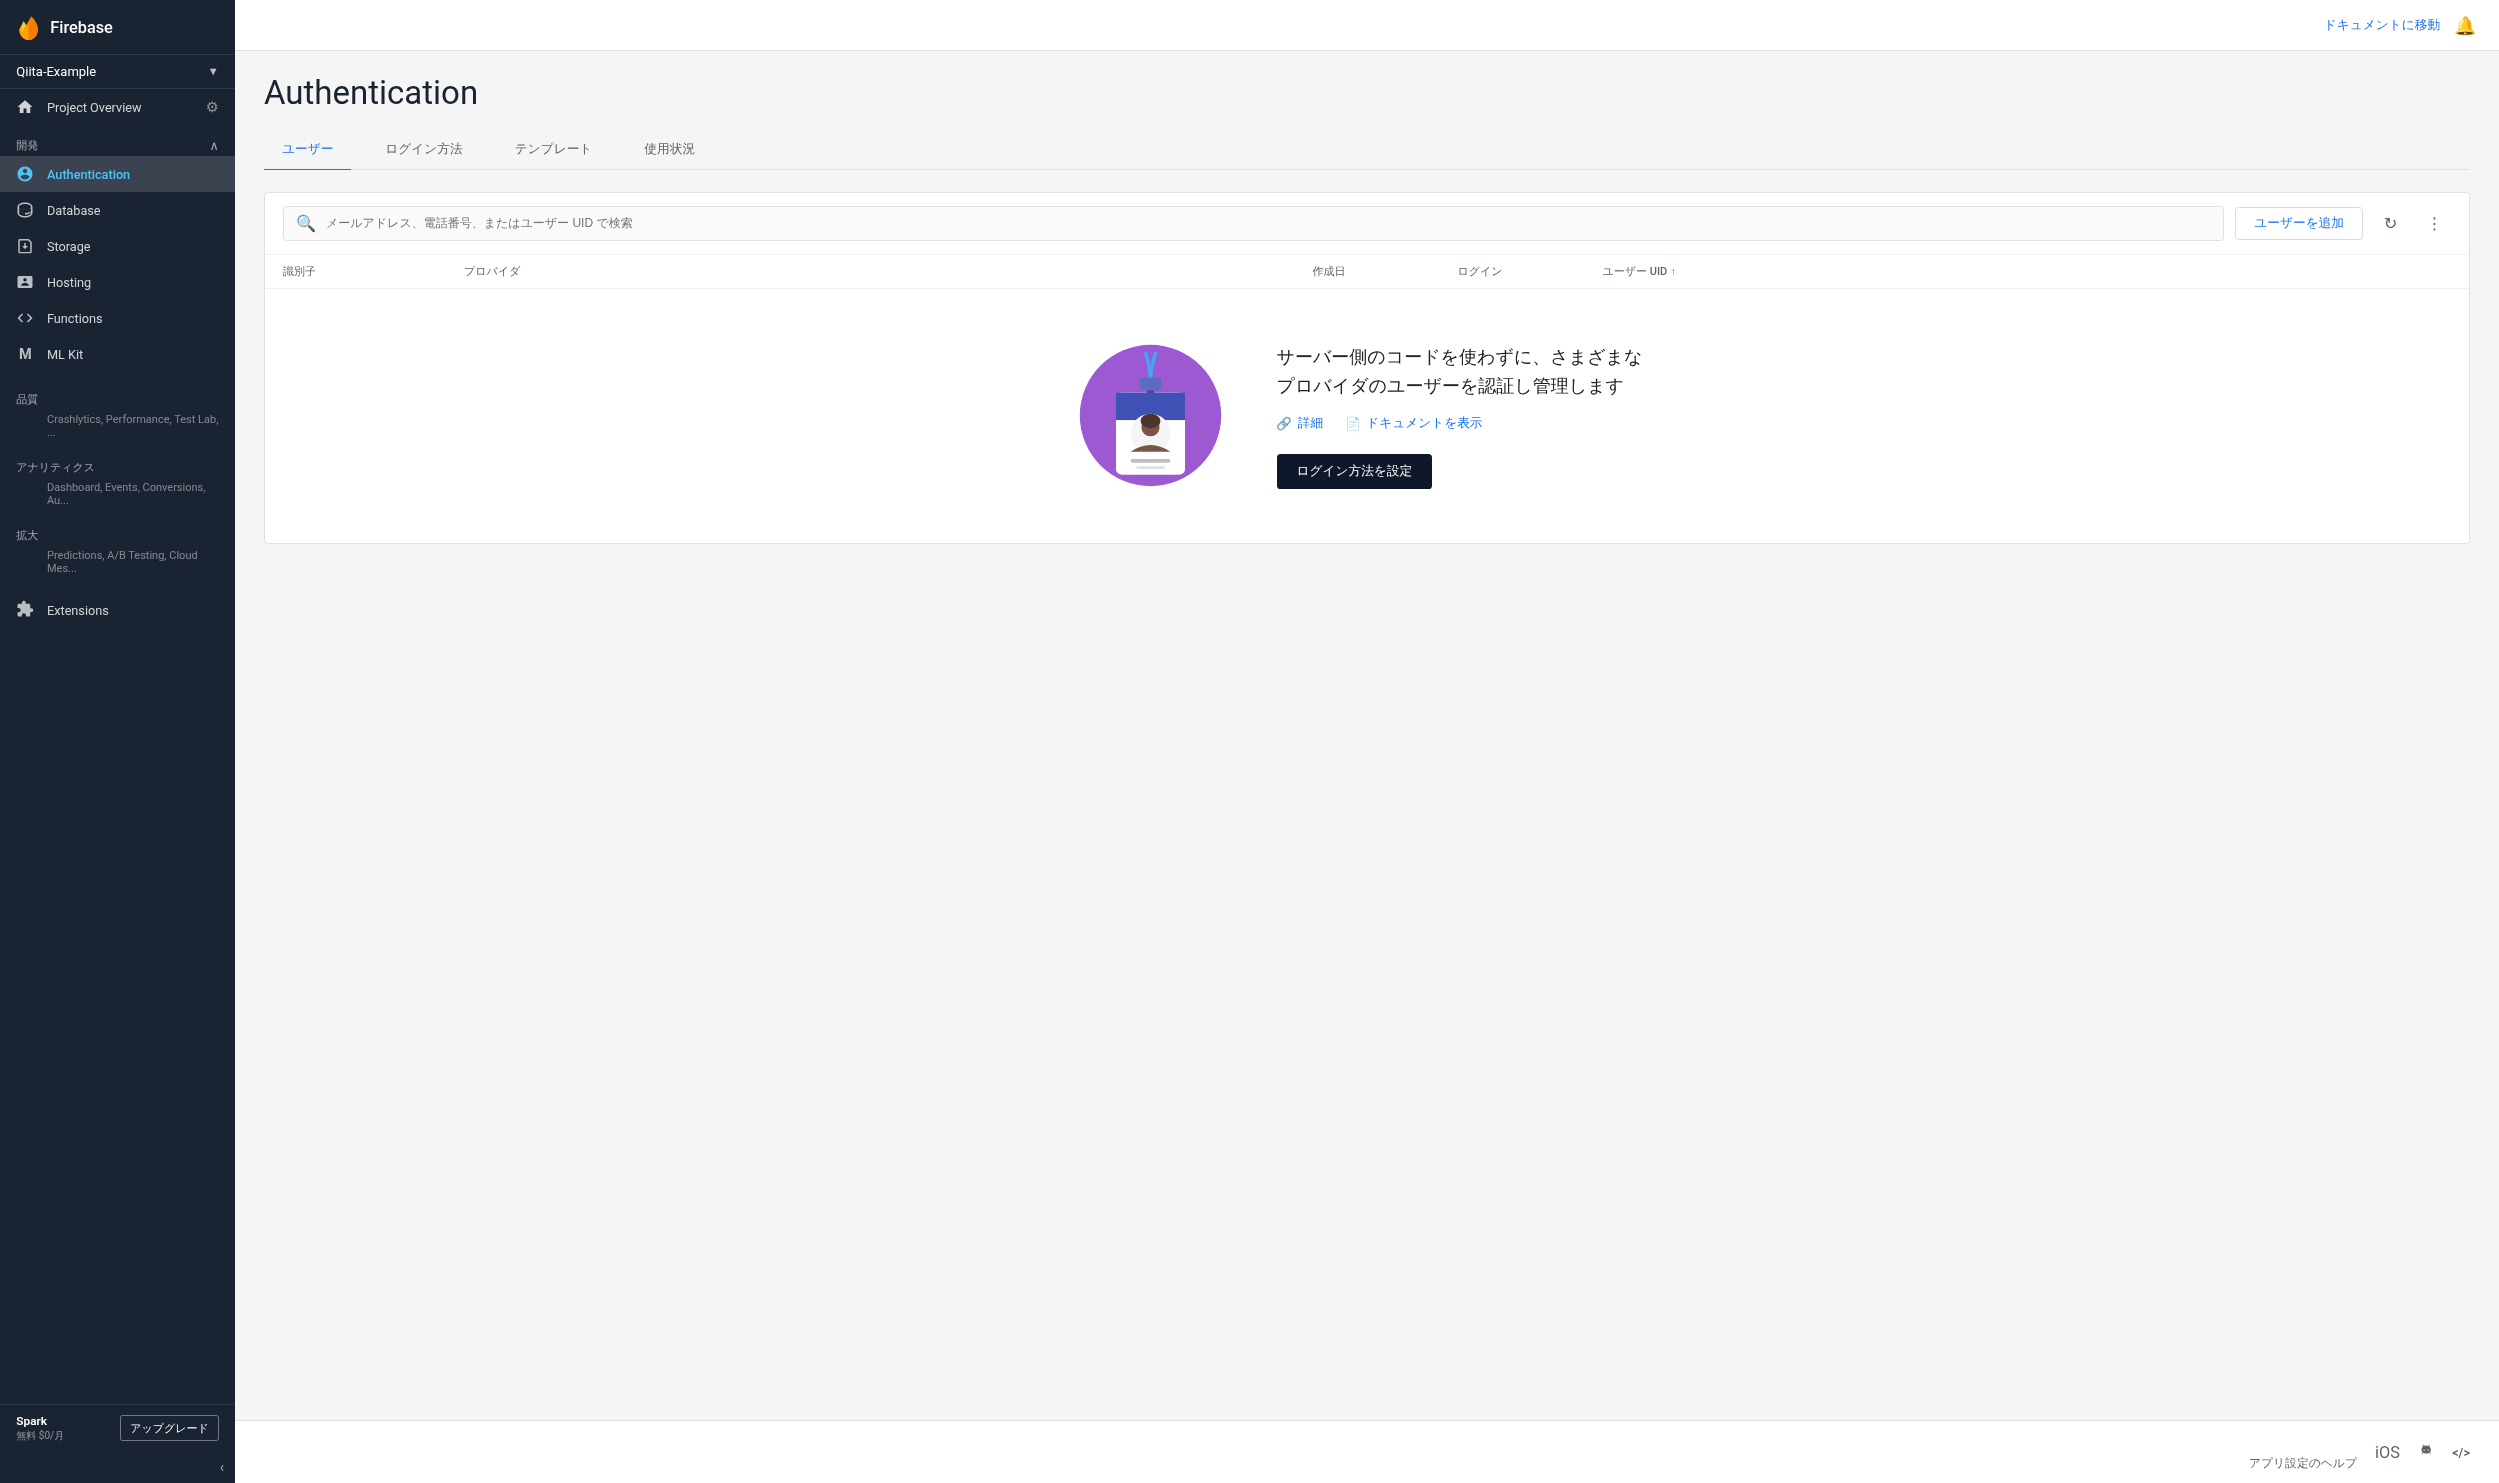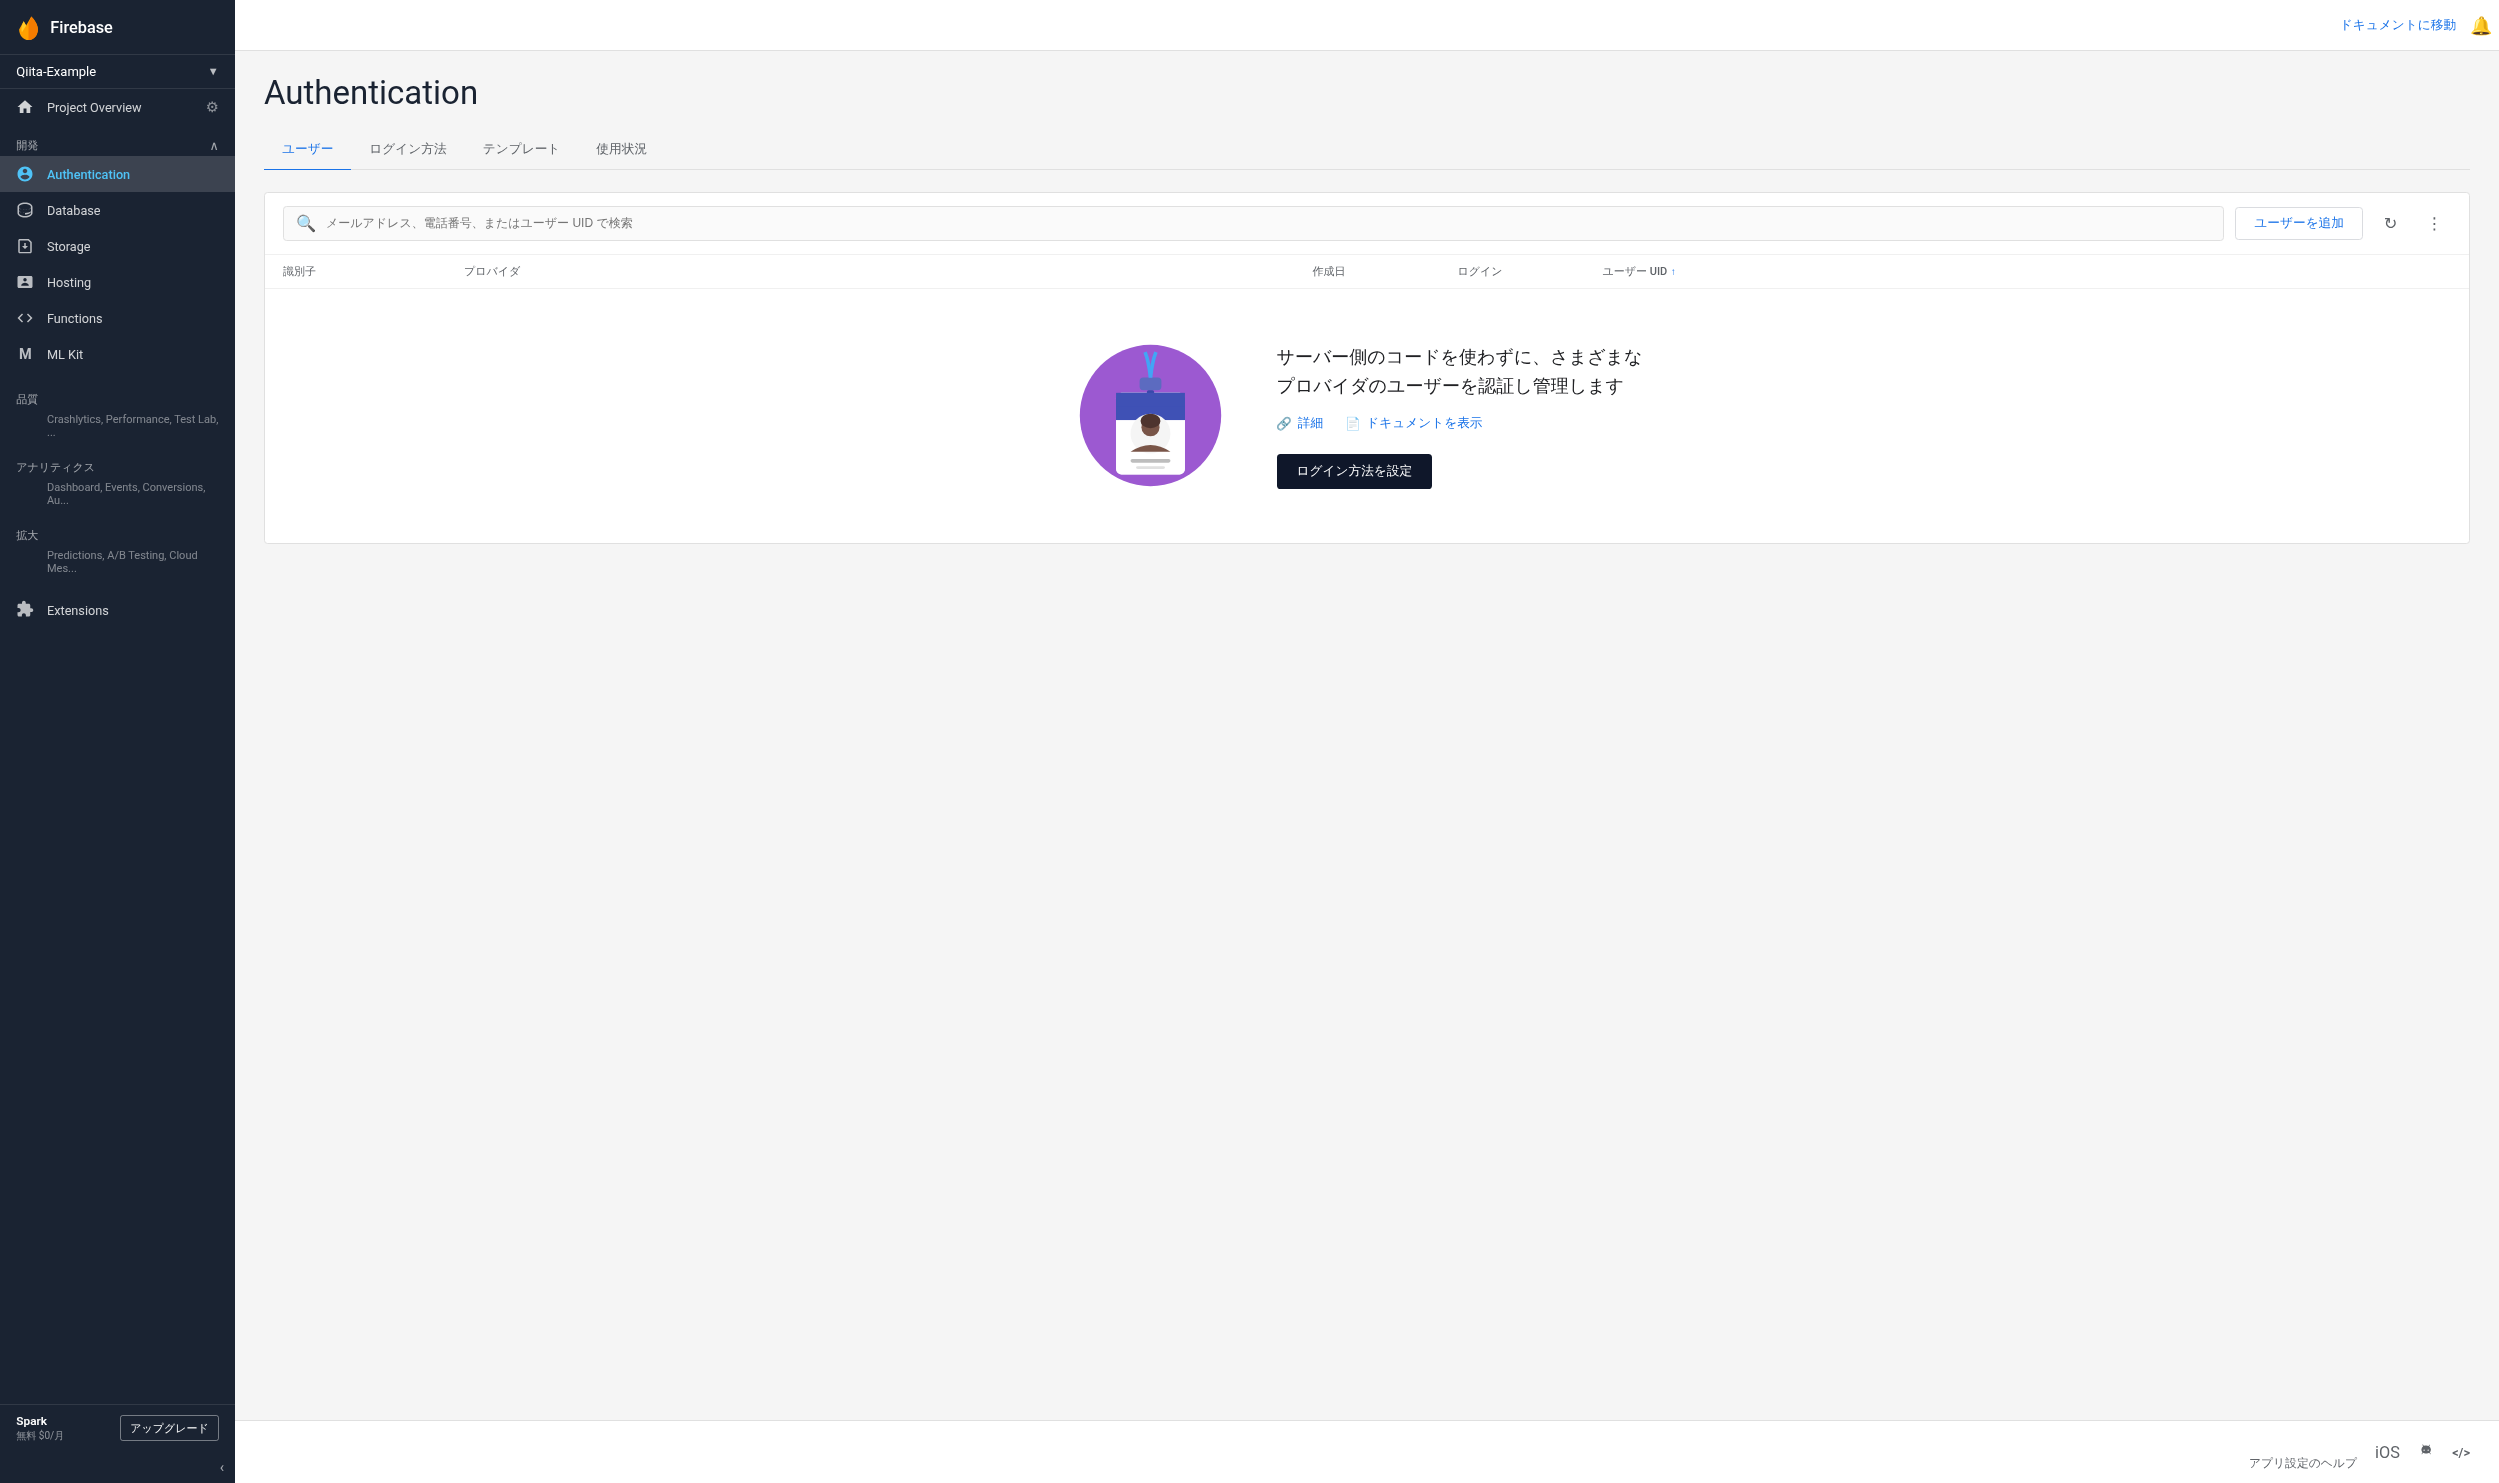--- a/index.html
+++ b/index.html
@@ -52,21 +52,21 @@
     .project-arrow {
       color: rgba(255,255,255,0.7);
       font-size: 11px;
     }
 
     
     .topbar {
       display: flex;
       align-items: center;
       justify-content: space-between;
-      padding: 0 6px;
+      padding: 0 22px;
       height: 51px;
       background: #fff;
       border-bottom: 0.9px solid #e0e0e0;
     }
     .topbar-left { display: flex; align-items: center; gap: 11px; }
     .topbar-right { display: flex; align-items: center; gap: 14.5px; }
     .topbar-link { color: #1a73e8; font-size: 12.7px; cursor: pointer; text-decoration: none; }
     .topbar-icon { color: #5f6368; font-size: 18px; cursor: pointer; }
 
     .sidebar-section-label {
@@ -156,21 +156,21 @@
     .page-title {
       font-size: 33px;
       font-weight: 400;
       color: #1a2332;
       margin-bottom: 18px;
     }
 
     
     .tabs {
       display: flex;
-      gap: 0;
+      gap: 16px;
       border-bottom: 0.9px solid #e0e0e0;
       margin-bottom: 7px;
     }
     .tab {
       padding: 11px 18px;
       font-size: 12.7px;
       cursor: pointer;
       color: #5f6368;
       border-bottom: 1.8px solid transparent;
       margin-bottom: -0.9px;

